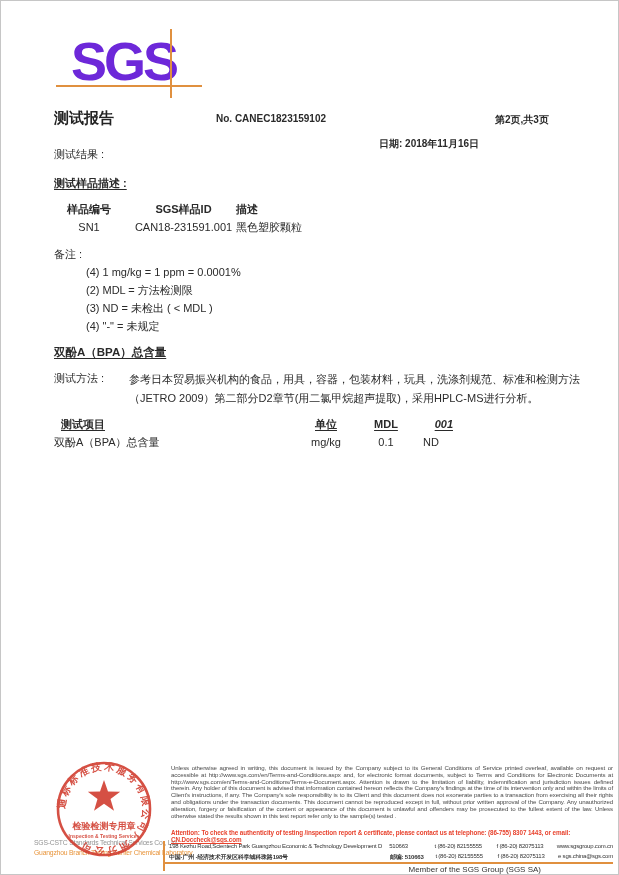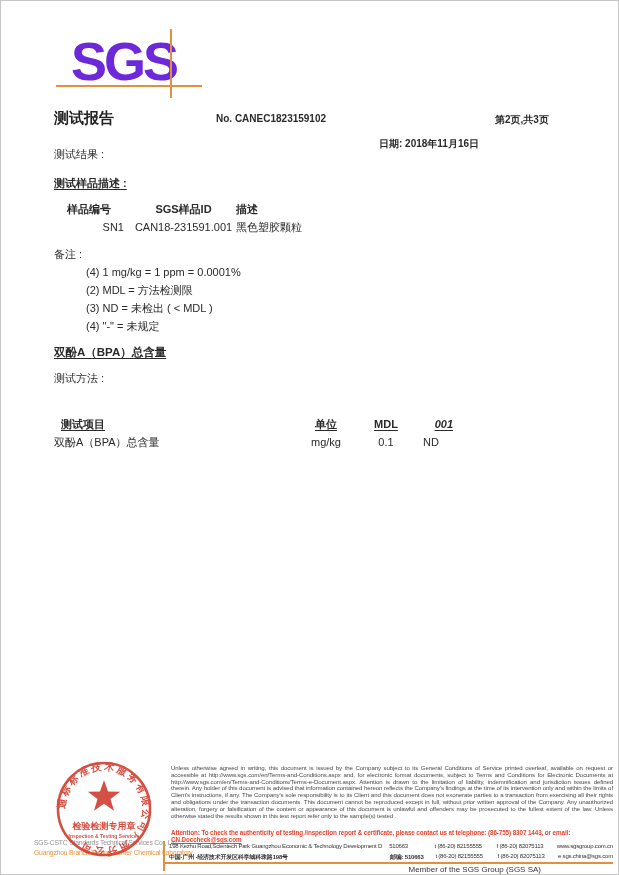--- a/index.html
+++ b/index.html
@@ -68,33 +68,34 @@
   <div class="abs hmeta" style="left:494px;top:112px;">第2页,共3页</div>
 
   <div class="abs t11" style="left:53px;top:146px;">测试结果 :</div>
 
   <div class="abs t11 bold ul" style="left:53px;top:175px;">测试样品描述 :</div>
 
   <div class="abs t11 bold center" style="left:53px;top:201px;width:70px;">样品编号</div>
   <div class="abs t11 bold center" style="left:130px;top:201px;width:105px;">SGS样品ID</div>
   <div class="abs t11 bold" style="left:235px;top:201px;">描述</div>
 
-  <div class="abs t11 center" style="left:53px;top:219px;width:70px;text-align:right;">SN1</div>
+  <div class="abs t11 center" style="left:53px;top:219px;width:70px;">SN1</div>
   <div class="abs t11 center" style="left:130px;top:219px;width:105px;">CAN18-231591.001</div>
   <div class="abs t11" style="left:235px;top:219px;">黑色塑胶颗粒</div>
 
   <div class="abs t11" style="left:53px;top:246px;">备注 :</div>
   <div class="abs t11" style="left:85px;top:264px;">(4) 1 mg/kg = 1 ppm = 0.0001%</div>
   <div class="abs t11" style="left:85px;top:282px;">(2) MDL = 方法检测限</div>
   <div class="abs t11" style="left:85px;top:300px;">(3) ND = 未检出 ( &lt; MDL )</div>
   <div class="abs t11" style="left:85px;top:318px;">(4) "-" = 未规定</div>
 
   <div class="abs t11 bold ul" style="left:53px;top:344px;font-size:11.5px;">双酚A（BPA）总含量</div>
 
   <div class="abs t11" style="left:53px;top:370px;">测试方法 :</div>
+  <div class="abs t11 method-text" style="left:128px;top:369px;">参考日本贸易振兴机构的食品，用具，容器，包装材料，玩具，洗涤剂规范、标准和检测方法（JETRO 2009）第二部分D2章节(用二氯甲烷超声提取)，采用HPLC-MS进行分析。</div>
 
   <div class="abs t11 bold ul" style="left:60px;top:416px;">测试项目</div>
   <div class="abs t11 bold ul center" style="left:303px;top:416px;width:44px;">单位</div>
   <div class="abs t11 bold ul center" style="left:363px;top:416px;width:44px;">MDL</div>
   <div class="abs t11 bold ul center italic" style="left:408px;top:416px;width:44px;">001</div>
 
   <div class="abs t11" style="left:53px;top:434px;">双酚A（BPA）总含量</div>
   <div class="abs t11 center" style="left:303px;top:434px;width:44px;">mg/kg</div>
   <div class="abs t11 center" style="left:363px;top:434px;width:44px;">0.1</div>
   <div class="abs t11 center" style="left:408px;top:434px;width:44px;">ND</div>

